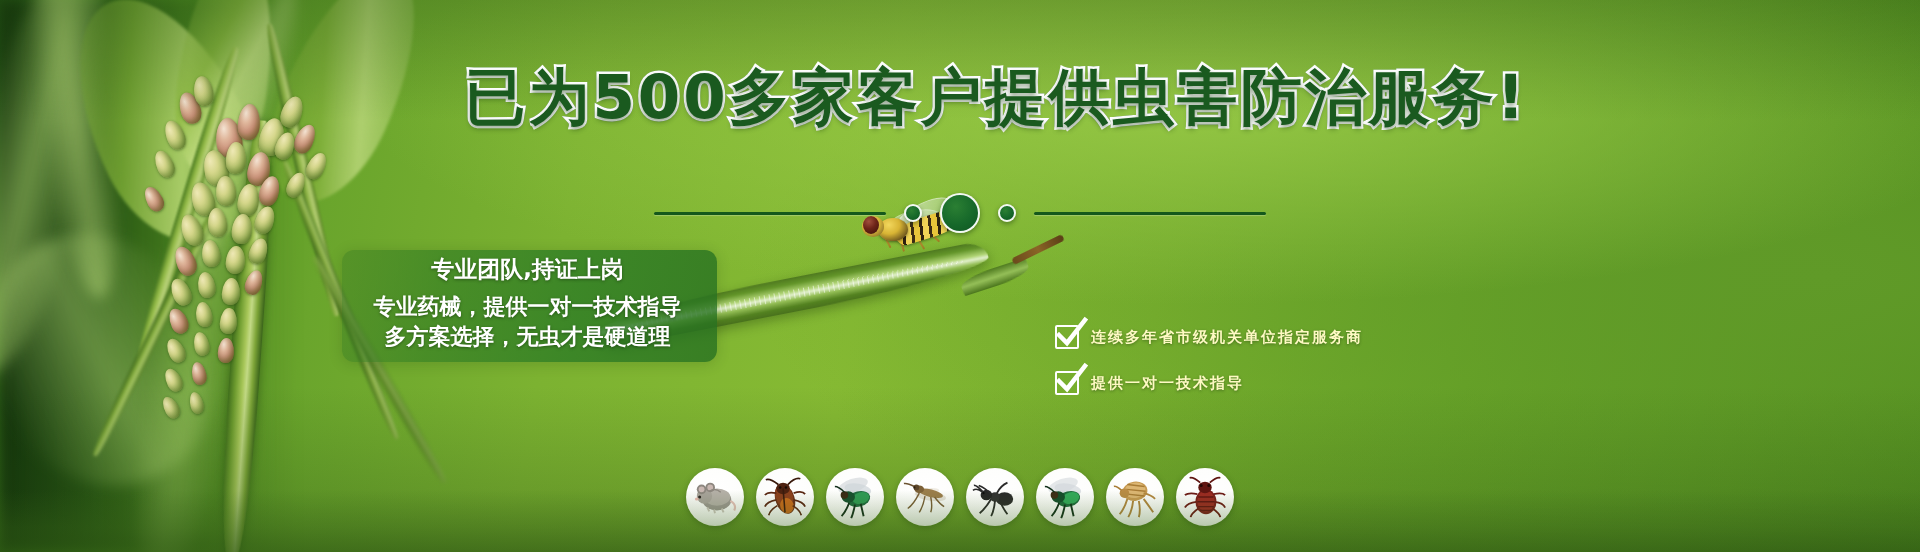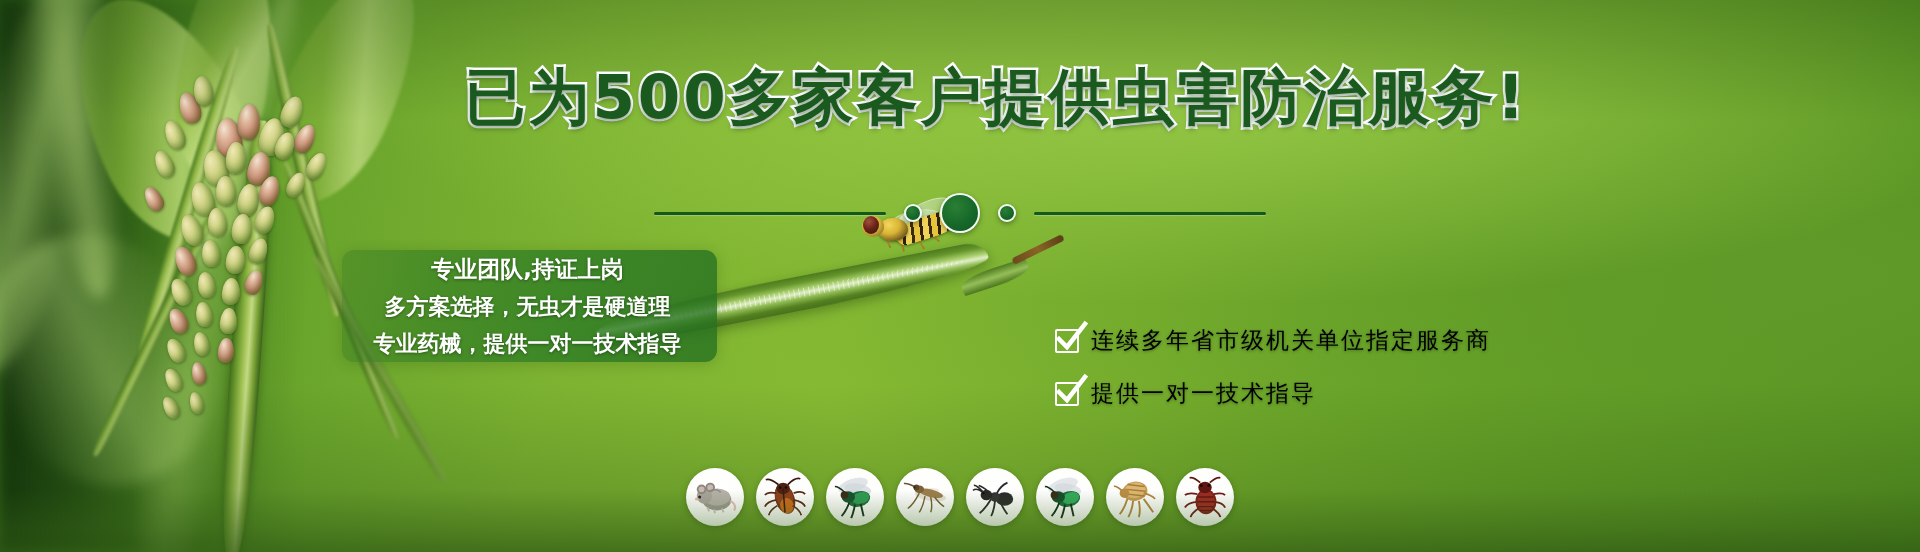--- a/index.html
+++ b/index.html
@@ -278,21 +278,21 @@
     margin-bottom:22px;
   }
   .cb {
     position:relative; flex:0 0 auto;
     width:24px; height:24px;
     border:2px solid #ffffff;
     border-radius:2px;
   }
   .cb svg { position:absolute; left:-2px; top:-9px; width:34px; height:32px; overflow:visible; }
   .bullet .btext {
-    color:#000000; font-size:23px; font-weight:400;
+    color:#fef9c3; font-size:15px; font-weight:700;
     letter-spacing:2px; white-space:nowrap;
     font-family:"DejaVu Sans","Liberation Sans",sans-serif;
     text-shadow:0 1px 3px rgba(18,44,10,0.45);
   }
 
   
   .pests {
     position:absolute; left:0; top:468px; width:100%;
     display:flex; justify-content:center; align-items:center; gap:12px;
   }
@@ -408,22 +408,22 @@
   <div class="divider">
     <span class="dline"></span>
     <span class="ddot small"></span>
     <span class="ddot big"></span>
     <span class="ddot small"></span>
     <span class="dline"></span>
   </div>
 
   <div class="infobox">
     <div class="line l1">专业团队,持证上岗</div>
+    <div class="line l3">专业药械，提供一对一技术指导</div>
     <div class="line l2">多方案选择，无虫才是硬道理</div>
-    <div class="line l3">专业药械，提供一对一技术指导</div>
   </div>
 
   <div class="bullets">
     <div class="bullet">
       <span class="cb">
         <svg viewBox="0 0 34 32" aria-hidden="true">
           <path d="M4 17 L12 25 L30 2" fill="none" stroke="#ffffff" stroke-width="4.5" stroke-linecap="square" stroke-linejoin="miter"></path>
         </svg>
       </span>
       <span class="btext">连续多年省市级机关单位指定服务商</span>

